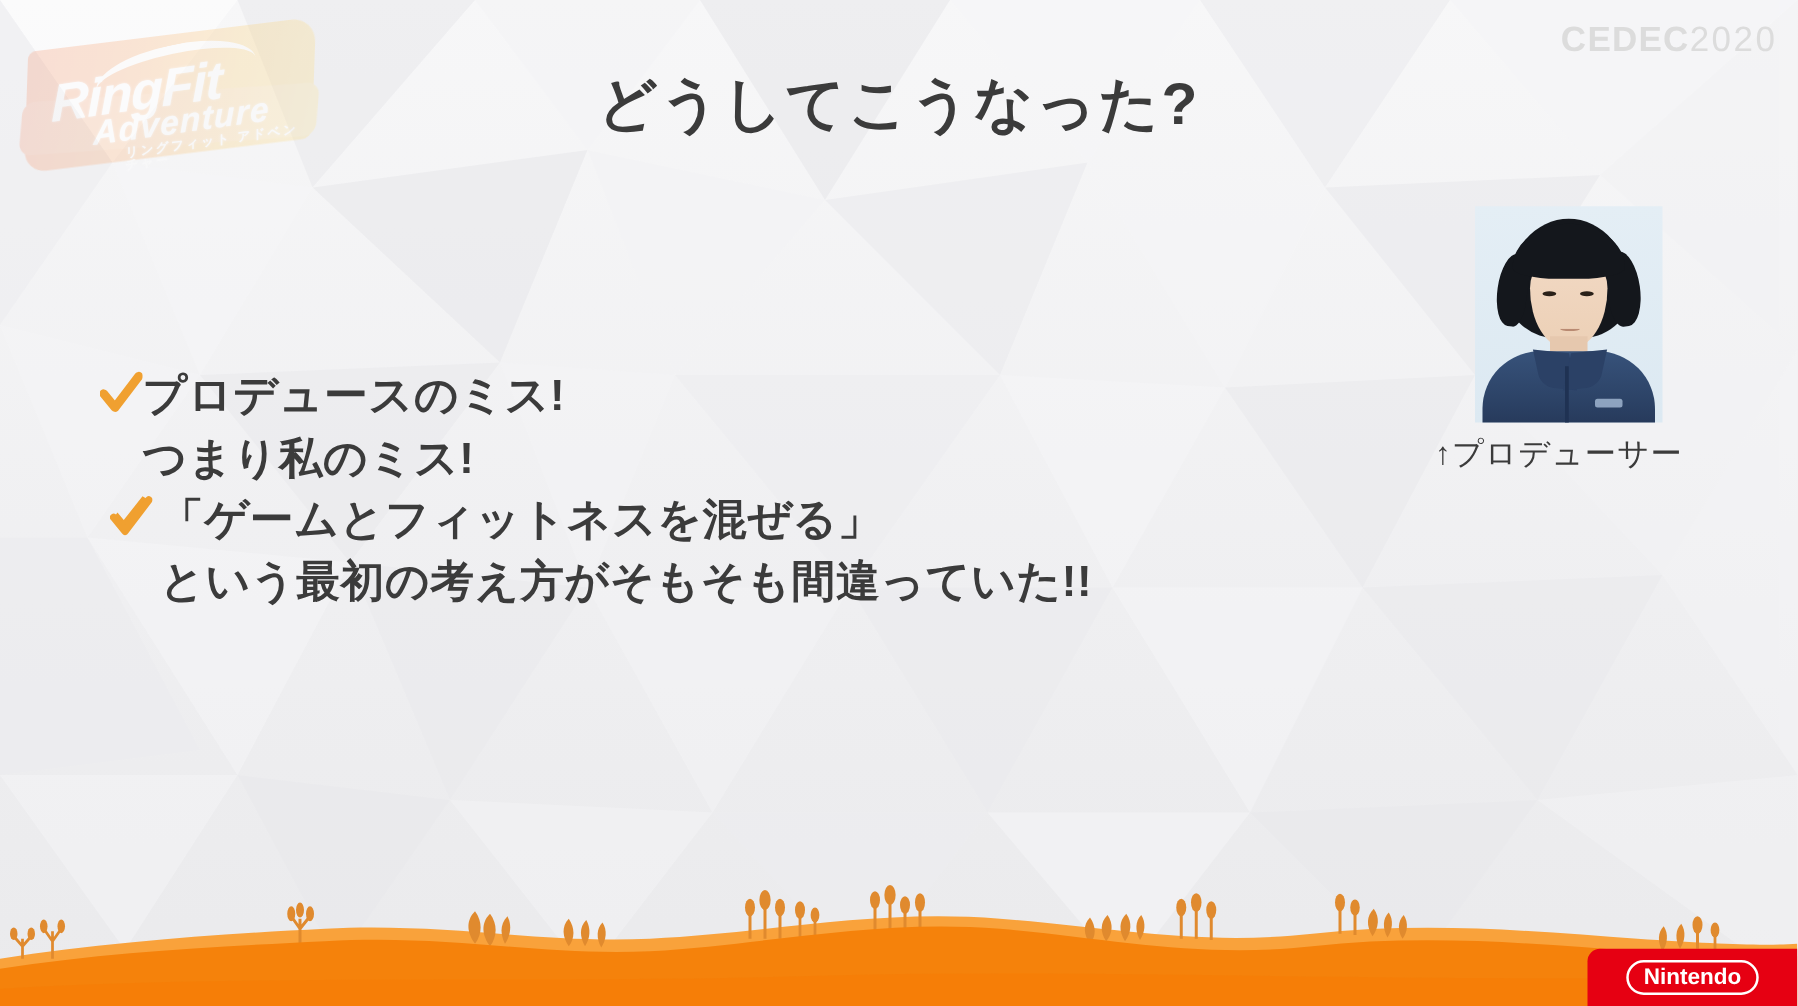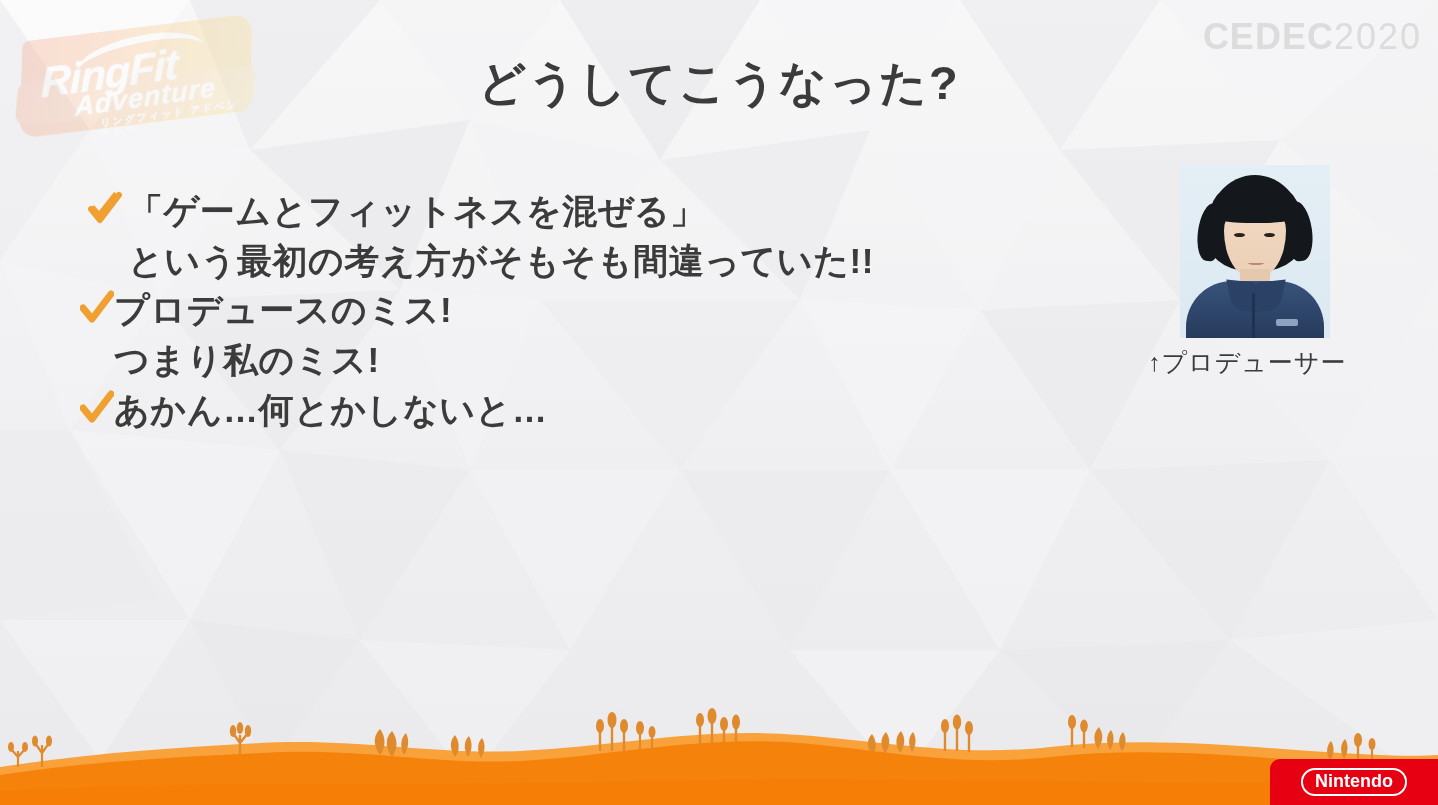--- a/index.html
+++ b/index.html
@@ -70,21 +70,21 @@
     border-top:7px solid #fff;
     border-radius:60% 60% 0 0 / 100% 100% 0 0;
     transform:rotate(-12deg);
     opacity:.95;
   }
 
   
   #cedec {
     position:absolute;
     right:16px; top:16px;
-    font-size:36px;
+    font-size:28px;
     letter-spacing:1px;
     color:#dcdcdc;
     white-space:nowrap;
     user-select:none;
     text-align:center;
   }
   #cedec .bold { font-weight:bold; }
   #cedec .thin { font-weight:300; letter-spacing:2px; }
 
   
@@ -328,49 +328,41 @@
   </div>
 
   <div id="cedec">
     <span class="bold">CEDEC</span><span class="thin">2020</span>
   </div>
 
   <div id="title">どうしてこうなった?</div>
 
   <div id="bullets">
 
+    <div class="bullet b2">
+      <span class="check">
+        <svg width="34" height="40" viewBox="0 0 34 40">
+          <path d="M3 19 L12 30 L31 5" fill="none" stroke="#F0A030" stroke-width="7" stroke-linecap="round" stroke-linejoin="round"></path>
+        </svg>
+      </span>
+      <div class="btext">プロデュースのミス!
+つまり私のミス!</div>
+    </div>
+
     <div class="bullet b1">
       <span class="check">
         <svg width="34" height="40" viewBox="0 0 34 40">
           <path d="M3 19 L12 29 L31 5 L26 2 L11 21 L6 15 Z" fill="#F0A030"></path>
           <path d="M3 19 L12 30 L31 5" fill="none" stroke="#F0A030" stroke-width="6" stroke-linecap="round" stroke-linejoin="round"></path>
         </svg>
       </span>
       <div class="btext">「ゲームとフィットネスを混ぜる」
 という最初の考え方がそもそも間違っていた!!</div>
     </div>
 
-    <div class="bullet b2">
-      <span class="check">
-        <svg width="34" height="40" viewBox="0 0 34 40">
-          <path d="M3 19 L12 30 L31 5" fill="none" stroke="#F0A030" stroke-width="7" stroke-linecap="round" stroke-linejoin="round"></path>
-        </svg>
-      </span>
-      <div class="btext">プロデュースのミス!
-つまり私のミス!</div>
-    </div>
-
-    <div class="bullet b3">
-      <span class="check">
-        <svg width="34" height="40" viewBox="0 0 34 40">
-          <path d="M3 19 L12 30 L31 5" fill="none" stroke="#F0A030" stroke-width="7" stroke-linecap="round" stroke-linejoin="round"></path>
-        </svg>
-      </span>
-      <div class="btext">あかん…何とかしないと…</div>
-    </div>
 
   </div>
 
   <div id="photo-block">
     <div id="photo">
       <div class="hair"></div>
       <div class="face"></div>
       <div class="fringe"></div>
       <div class="eye-l"></div>
       <div class="eye-r"></div>

